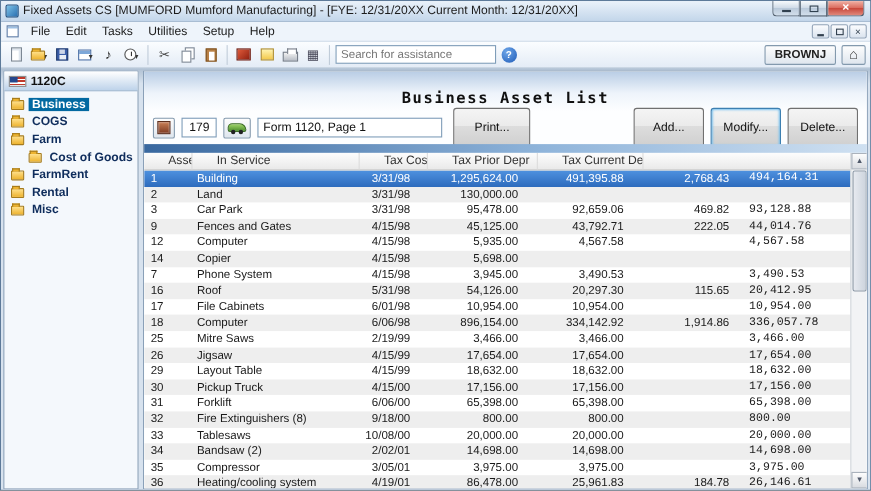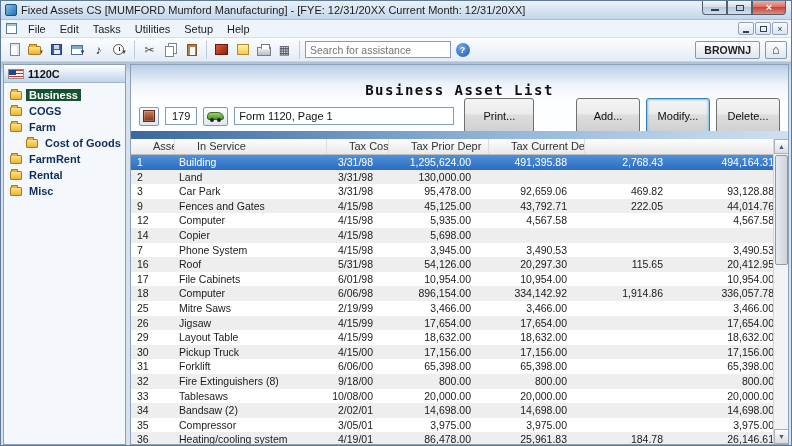--- a/index.html
+++ b/index.html
@@ -69,34 +69,34 @@
   .sb-header { height:18px; flex:0 0 18px; display:flex; align-items:center; gap:4px; padding:0 4px; background:linear-gradient(#ffffff,#bed3ea); border-bottom:1px solid #9fb6cf; }
   .flag { width:16px; height:10px; background:repeating-linear-gradient(#c0392b 0 1.5px,#fff 1.5px 3px); border:1px solid #8c8c8c; position:relative; }
   .flag::before { content:""; position:absolute; left:0; top:0; width:7px; height:5px; background:#24468c; }
   .sb-title { font-size:11px; font-weight:bold; color:#111; }
   .tree { padding:4px 2px; }
   .tree-item { display:flex; align-items:center; gap:4px; height:16px; padding-left:4px; cursor:default; }
   .tree-item.indent { padding-left:20px; }
   .folder { width:12px; height:9px; background:linear-gradient(#ffe08a,#edb32f); border:1px solid #a67c1d; border-radius:1px; position:relative; flex:0 0 12px; }
   .folder::before { content:""; position:absolute; top:-3px; left:0; width:5px; height:2px; background:#edb32f; border:1px solid #a67c1d; border-bottom:none; }
   .tree-label { font-size:11px; font-weight:bold; color:#0f2d5c; white-space:nowrap; padding:0 3px; }
-  .tree-label.selected { background:#14532d; color:#fff; }
+  .tree-label.selected { background:#0369a1; color:#fff; }
 
   
   .main { flex:1; display:flex; flex-direction:column; border:1px solid #8aa0b8; background:#fff; overflow:hidden; }
   .m-titlebar { height:36px; flex:0 0 36px; background:linear-gradient(#b9cde5,#eef4fb 55%,#fdfeff); display:flex; align-items:flex-end; justify-content:center; padding-bottom:3px; }
   .m-title { font-family:"DejaVu Sans Mono",monospace; font-weight:bold; font-size:14px; letter-spacing:1.5px; color:#101010; }
   .m-controls { height:30px; flex:0 0 30px; display:flex; align-items:center; padding:0 8px; gap:6px; background:#fdfeff; }
   .mini-btn { height:19px; border:1px solid #8399ad; border-radius:2px; background:linear-gradient(#fdfdfd,#dfe6ee); display:flex; align-items:center; justify-content:center; padding:0 3px; }
   .i-building { width:12px; height:12px; background:linear-gradient(#c97f56,#7e3b23); border:1px solid #5e2f1e; box-shadow:inset 0 0 0 1px rgba(255,255,255,.2); }
   .count-box { height:18px; border:1px solid #7f9db9; background:#fff; font-size:11px; color:#111; display:flex; align-items:center; padding:0 6px; }
   .i-car { width:17px; height:8px; background:linear-gradient(#9fd468,#4e8f2f); border:1px solid #3a6b22; border-radius:4px 6px 2px 2px; position:relative; }
   .i-car::before,.i-car::after { content:""; position:absolute; bottom:-3px; width:4px; height:4px; border-radius:50%; background:#222; }
   .i-car::before { left:2px; } .i-car::after { right:2px; }
-  .form-input { width:220px; height:18px; border:1px solid #7f9db9; background:#fff; font-size:11px; color:#111; padding:0 4px; font-family:"Liberation Sans",sans-serif; }
+  .form-input { width:168px; height:18px; border:1px solid #7f9db9; background:#fff; font-size:11px; color:#111; padding:0 4px; font-family:"Liberation Sans",sans-serif; }
   .btn { height:36px; min-width:64px; border:1px solid #707070; border-radius:3px; font-size:11px; color:#111;
     background:linear-gradient(#f4f4f4,#ebebeb 45%,#dddddd 46%,#cfcfcf); display:flex; align-items:center; justify-content:center; cursor:default; font-family:"Liberation Sans",sans-serif;}
   .btn.print { min-width:70px; margin-left:4px; }
   .btn.focused { border-color:#3c7fb1; box-shadow:inset 0 0 2px 1px #79c2ef; }
   .m-spacer { flex:1; }
   .divider { height:8px; flex:0 0 8px; background:linear-gradient(to right,#39689f,#8fb4da 55%,#cfe0f1); }
 
   
   .table-area { flex:1; position:relative; overflow:hidden; background:#fff; }
   .thead { height:16px; display:flex; background:linear-gradient(#fdfdfd,#e9e9e9); border-bottom:1px solid #bdbdbd; width:100%; }
@@ -110,21 +110,21 @@
   .trow:nth-child(even) { background:#eeeeee; }
   .trow.selected { background:linear-gradient(#4e91df,#2d6bbd); color:#fff; }
   .trow span { font-size:10.5px; color:#1a1a1a; white-space:nowrap; overflow:hidden; }
   .trow.selected span { color:#fff; }
   .trow span:nth-child(1){ width:44px; padding-left:6px; }
   .trow span:nth-child(2){ width:152px; padding-left:4px; }
   .trow span:nth-child(3){ width:62px; text-align:right; padding-right:16px; }
   .trow span:nth-child(4){ width:100px; text-align:right; padding-right:18px; }
   .trow span:nth-child(5){ width:96px; text-align:right; padding-right:18px; }
   .trow span:nth-child(6){ width:96px; text-align:right; padding-right:18px; }
-  .trow span:nth-child(7){ width:95px; text-align:right; padding-right:2px; }
+  .trow span:nth-child(7){ width:95px; padding-right:2px;font-family:Liberation Mono, monospace; }
 
   
   .vscroll { position:absolute; top:0; right:0; bottom:0; width:15px; background:#f2f3f5; border-left:1px solid #d3d7dc; }
   .sc-arrow { width:15px; height:15px; background:linear-gradient(#fdfdfd,#d9dce1); border:1px solid #aab2bc; display:flex; align-items:center; justify-content:center; font-size:7px; color:#50596a; }
   .sc-arrow.down { position:absolute; bottom:0; }
   .sc-thumb { position:absolute; top:16px; left:1px; width:13px; height:110px; border:1px solid #8d99a7; border-radius:2px; background:linear-gradient(to right,#e7eaf0,#cdd4dd); }
 </style>
 </head>
 <body>
 

